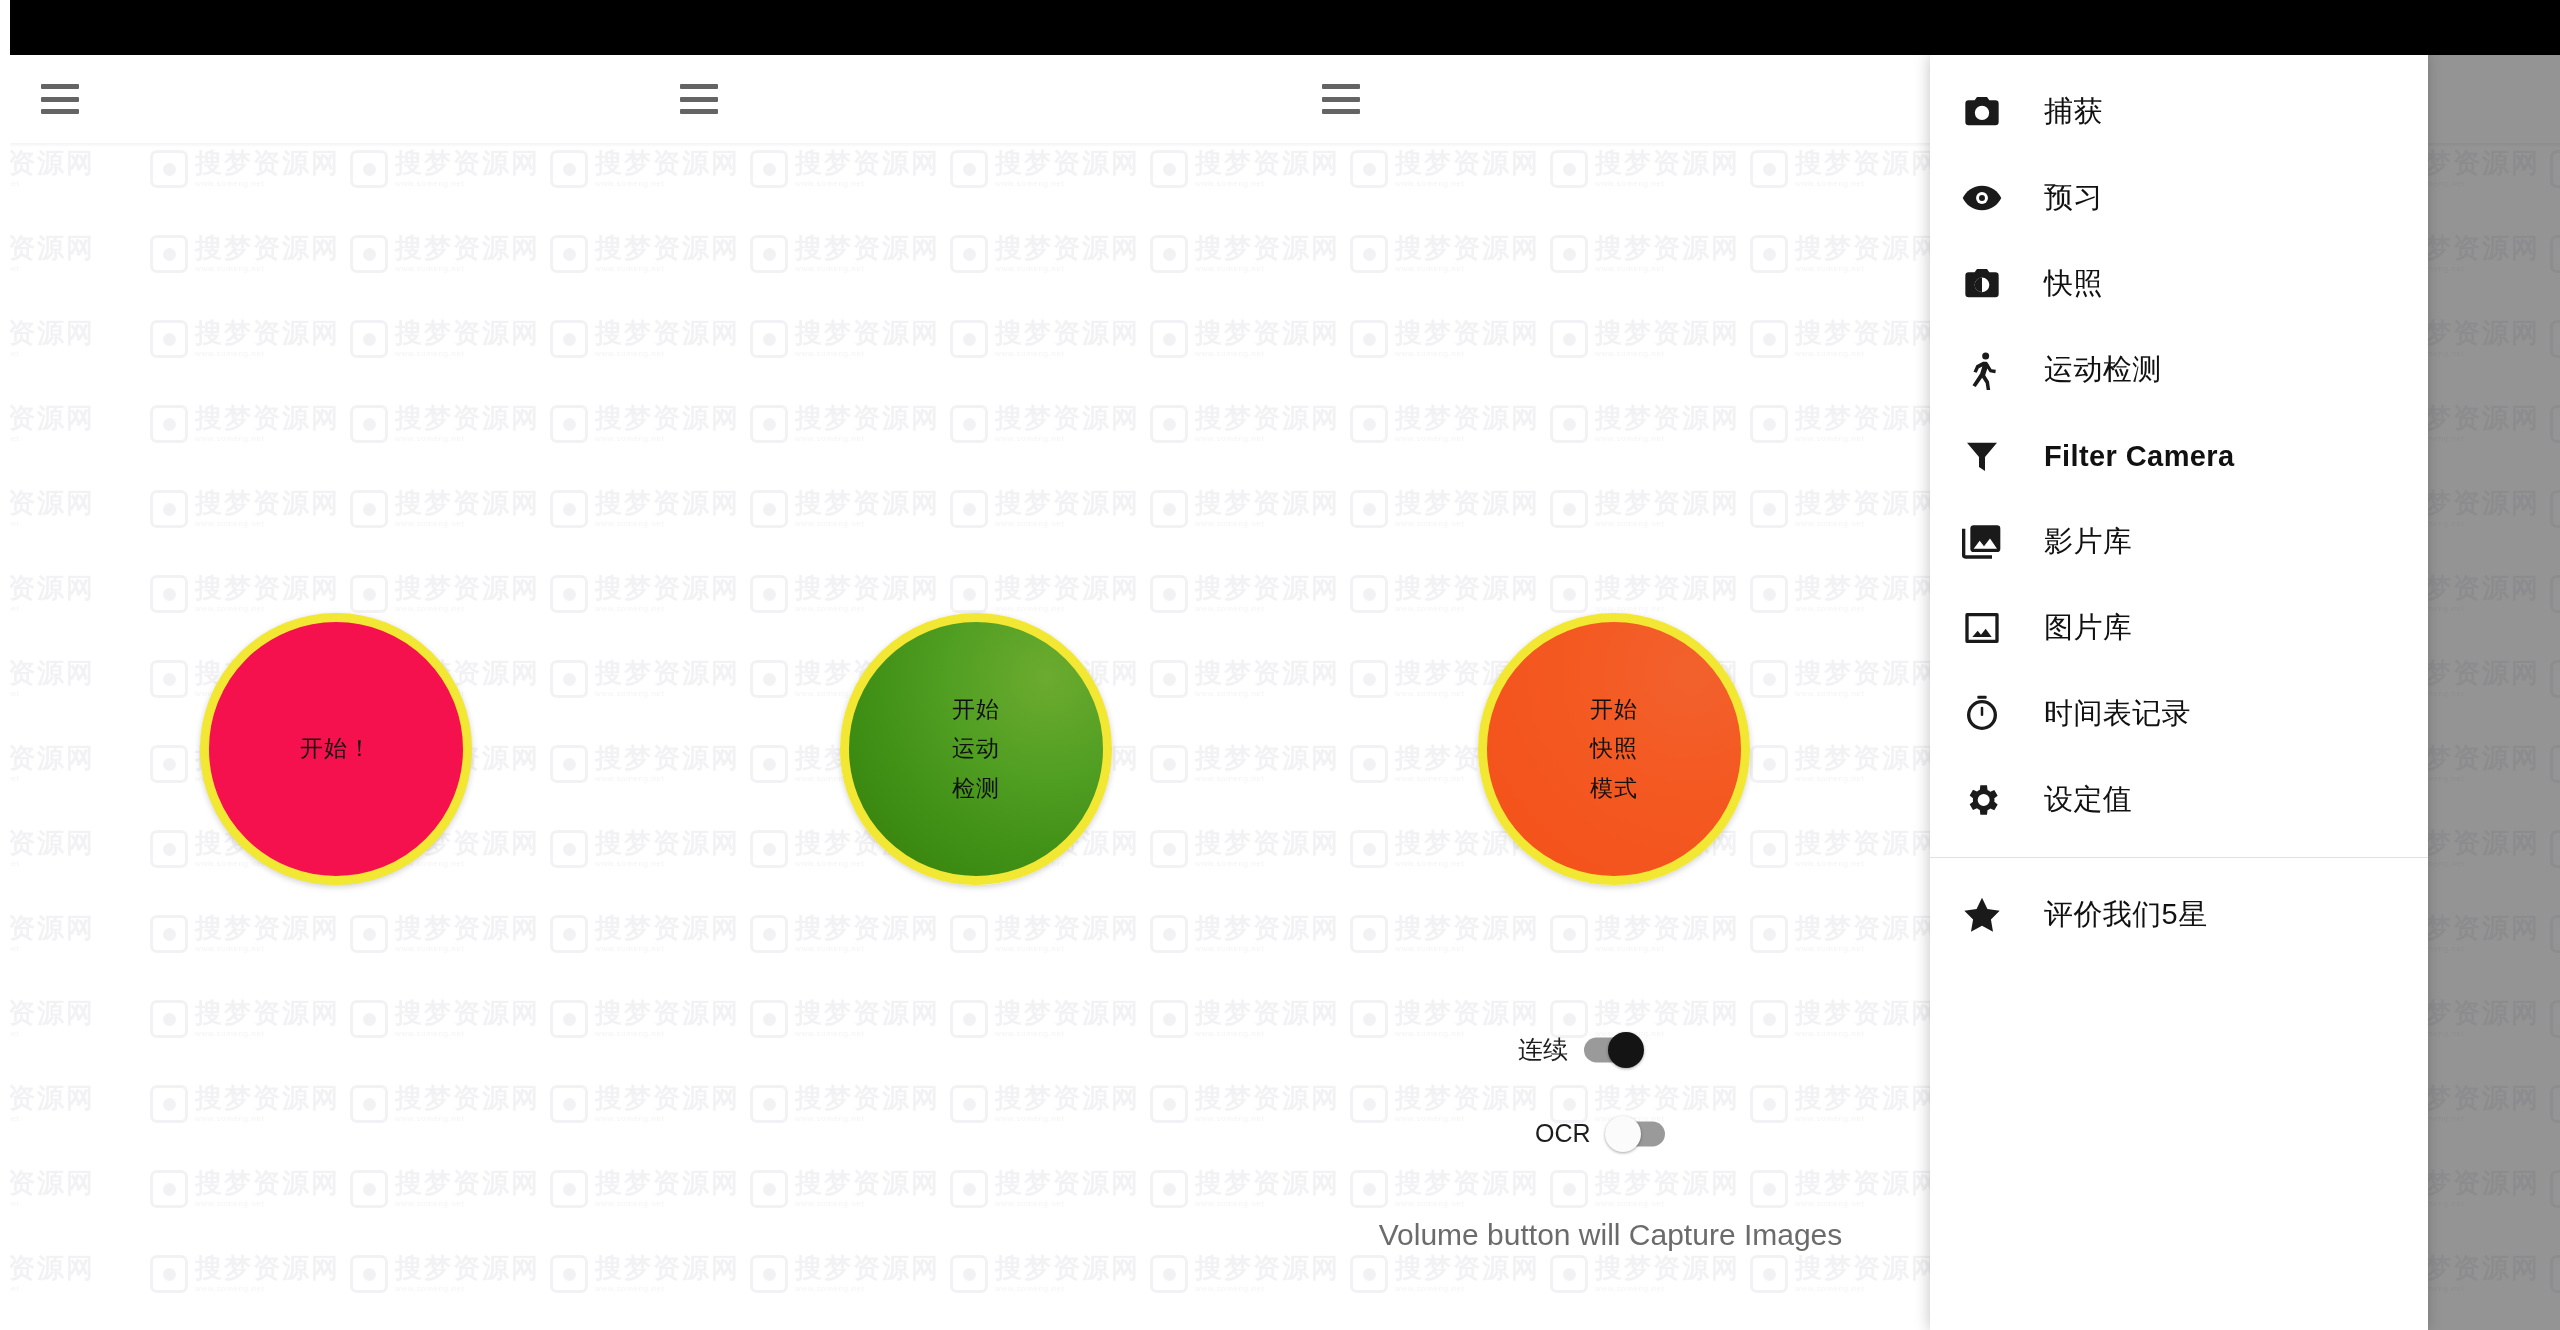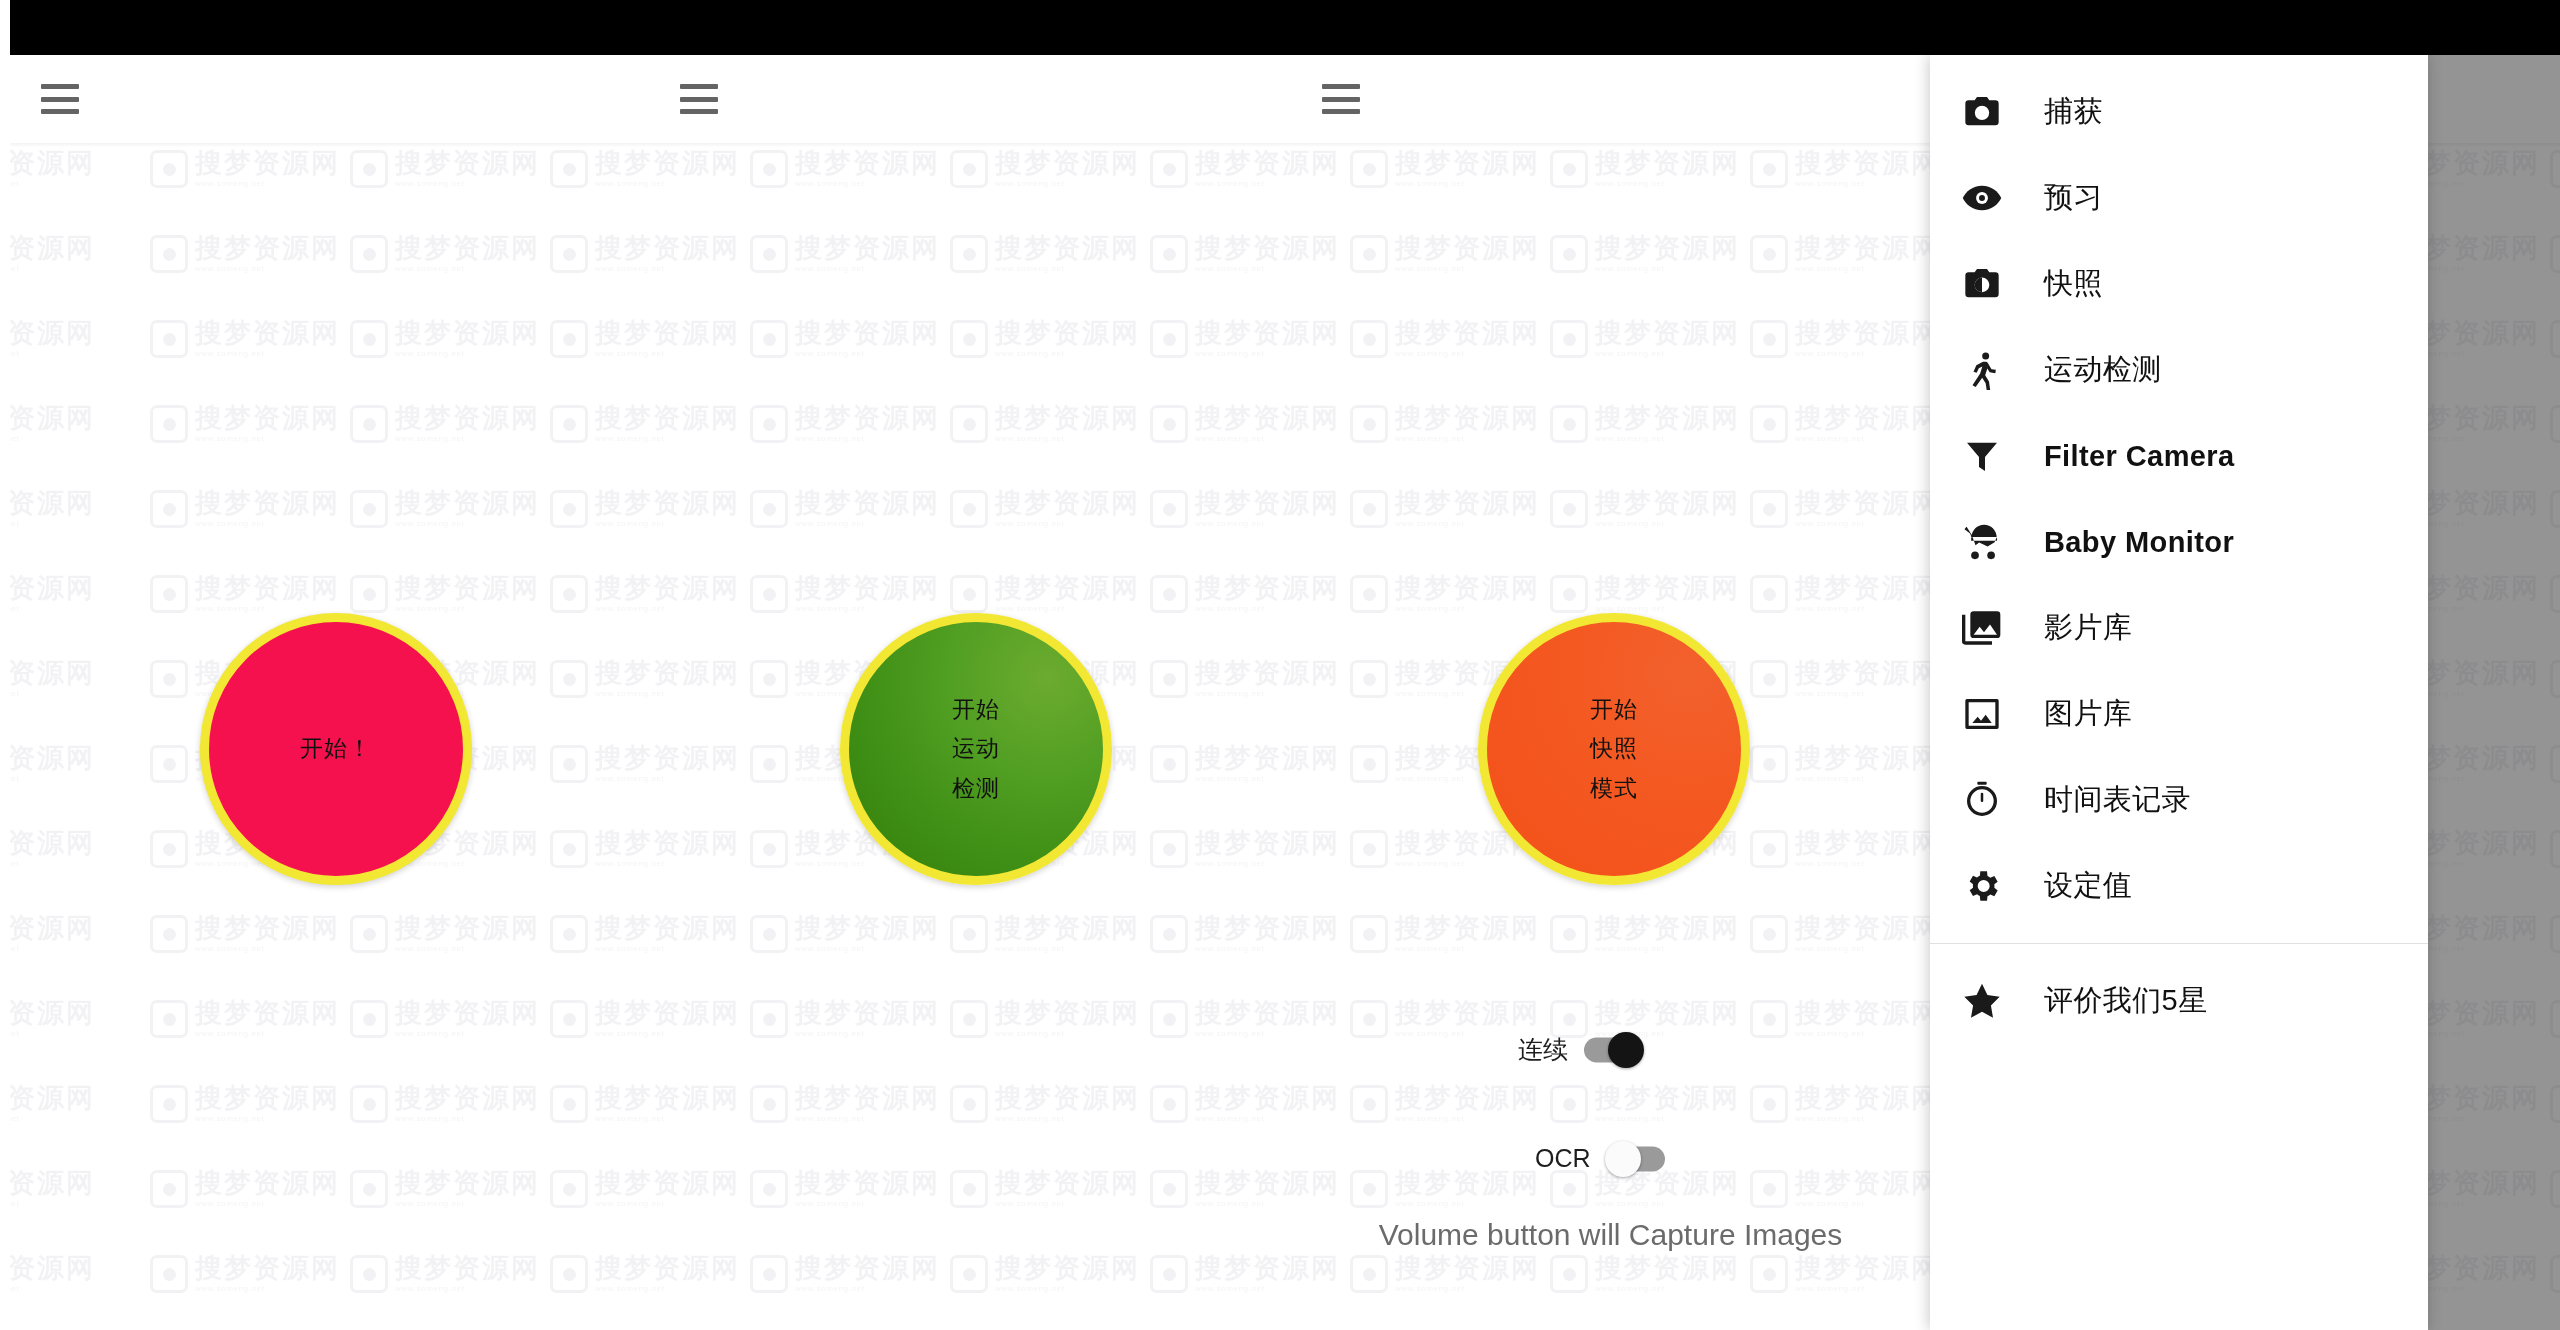--- a/index.html
+++ b/index.html
@@ -179,21 +179,21 @@
     width: 36px;
     height: 36px;
     border-radius: 50%;
     transform: translateY(-50%);
     box-shadow: 0 1px 3px rgba(0,0,0,0.35);
   }
   .switch.on .thumb { right: -2px; background: #141414; }
   .switch.off .thumb { left: -2px; background: #fbfbfb; }
 
   #row-continuous { left: 1508px; top: 890px; }
-  #row-ocr       { left: 1525px; top: 1001px; }
+  #row-ocr       { left: 1525px; top: 976px; }
 
   .hint-text {
     position: absolute;
     left: 1353px;
     top: 1075px;
     width: 495px;
     text-align: center;
     font-size: 30px;
     color: #6b6b6b;
     white-space: nowrap;
@@ -2310,31 +2310,20 @@
           <span class="di-label">运动检测</span>
         </div>
         <div class="drawer-item is-latin">
           <span class="di-icon">
             <svg width="40" height="40" viewBox="0 0 24 24" fill="currentColor">
               <path d="M3 4h18l-7.2 8.6V21l-3.6-2.4v-6L3 4z"></path>
             </svg>
           </span>
           <span class="di-label">Filter Camera</span>
         </div>
-        <div class="drawer-item is-latin">
-          <span class="di-icon">
-            <svg width="42" height="42" viewBox="0 0 24 24" fill="currentColor">
-              <path d="M13.2 2.2c-3.9 0-7.1 3.1-7.2 7h14.4c-.1-3.9-3.3-7-7.2-7z"></path>
-              <path d="M3.2 3.1 2 4.7l3.2 2.5.9 2.4h-.3v1.7h14.8V9.6h-.3l-1.1 2.6-4 2.4-4.8-2.3-2.1 1.5-2.2-6-3-4.7z"></path>
-              <circle cx="8" cy="19.6" r="2.2"></circle>
-              <circle cx="17.2" cy="19.6" r="2.2"></circle>
-            </svg>
-          </span>
-          <span class="di-label">Baby Monitor</span>
-        </div>
         <div class="drawer-item">
           <span class="di-icon">
             <svg width="40" height="40" viewBox="0 0 24 24" fill="currentColor">
               <path d="M2 6H0v16a2 2 0 0 0 2 2h16v-2H2V6z" transform="translate(0,-2)"></path>
               <path d="M21 2H7a2 2 0 0 0-2 2v12a2 2 0 0 0 2 2h14a2 2 0 0 0 2-2V4a2 2 0 0 0-2-2zm0 14H7l3.6-4.7 2.6 3.2 3.6-4.6L21 16z"></path>
             </svg>
           </span>
           <span class="di-label">影片库</span>
         </div>
         <div class="drawer-item">

